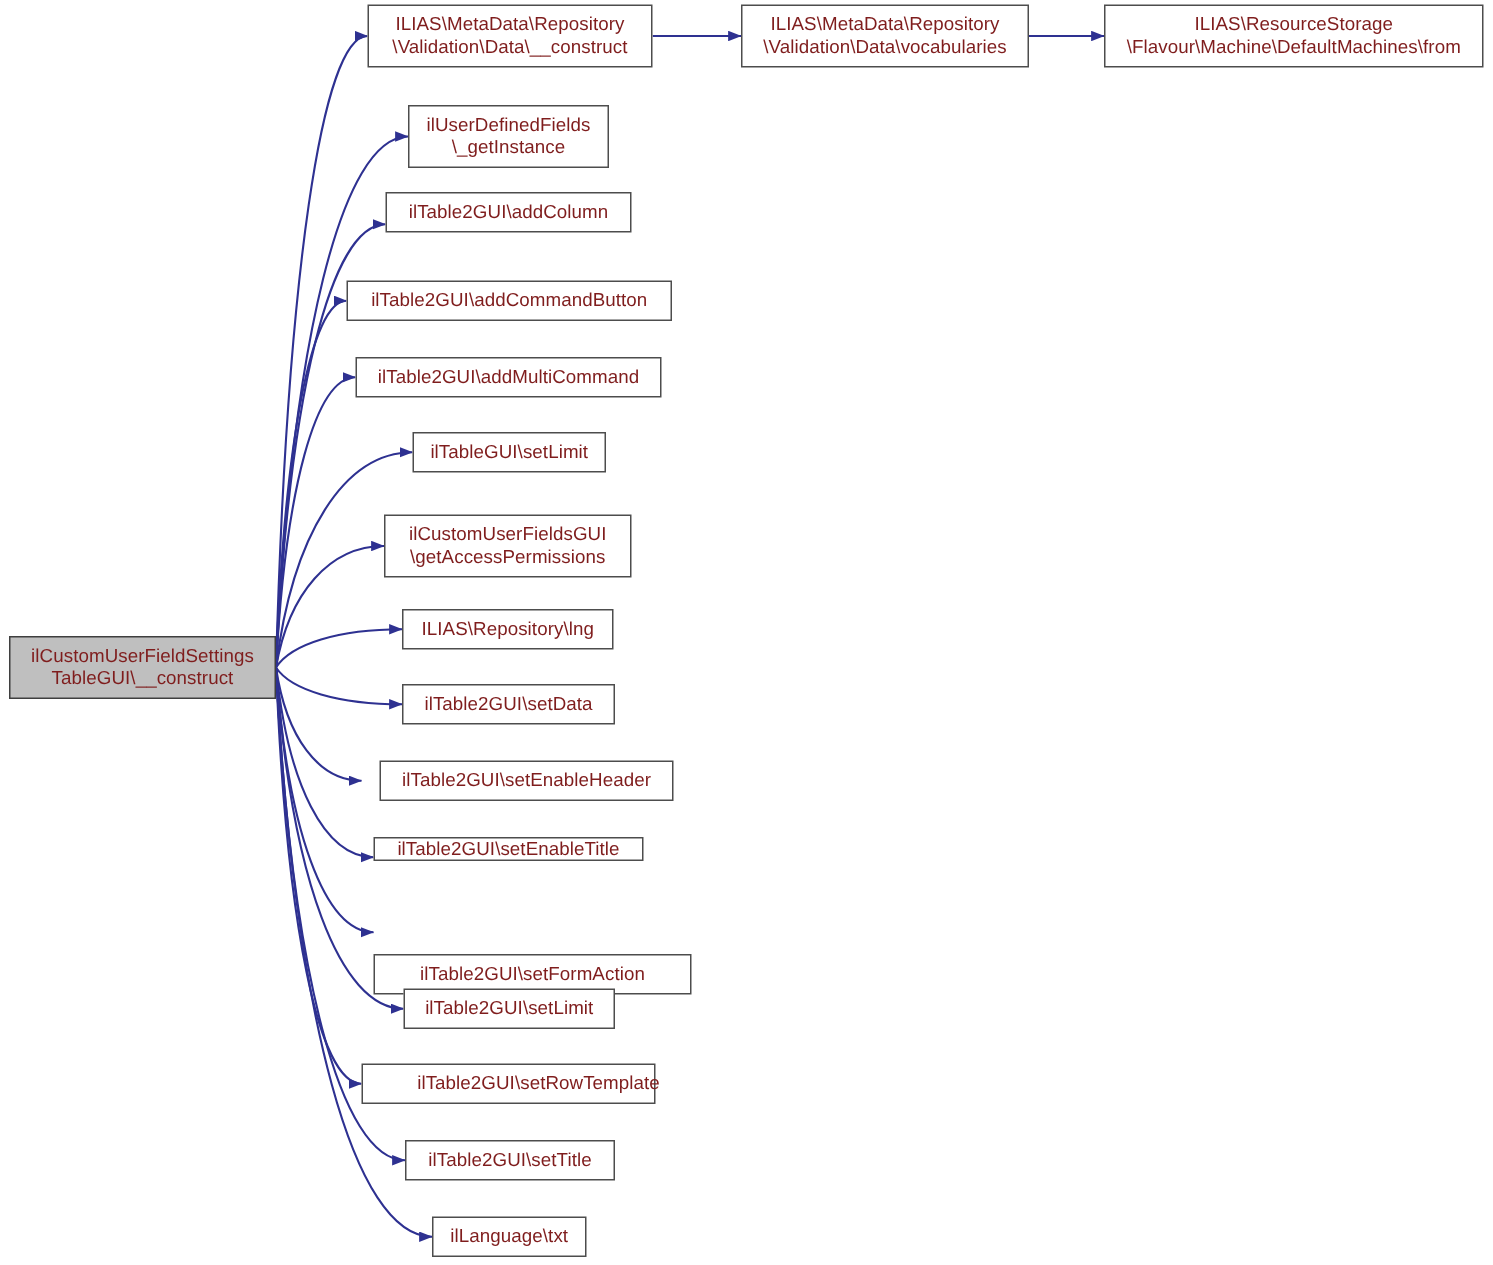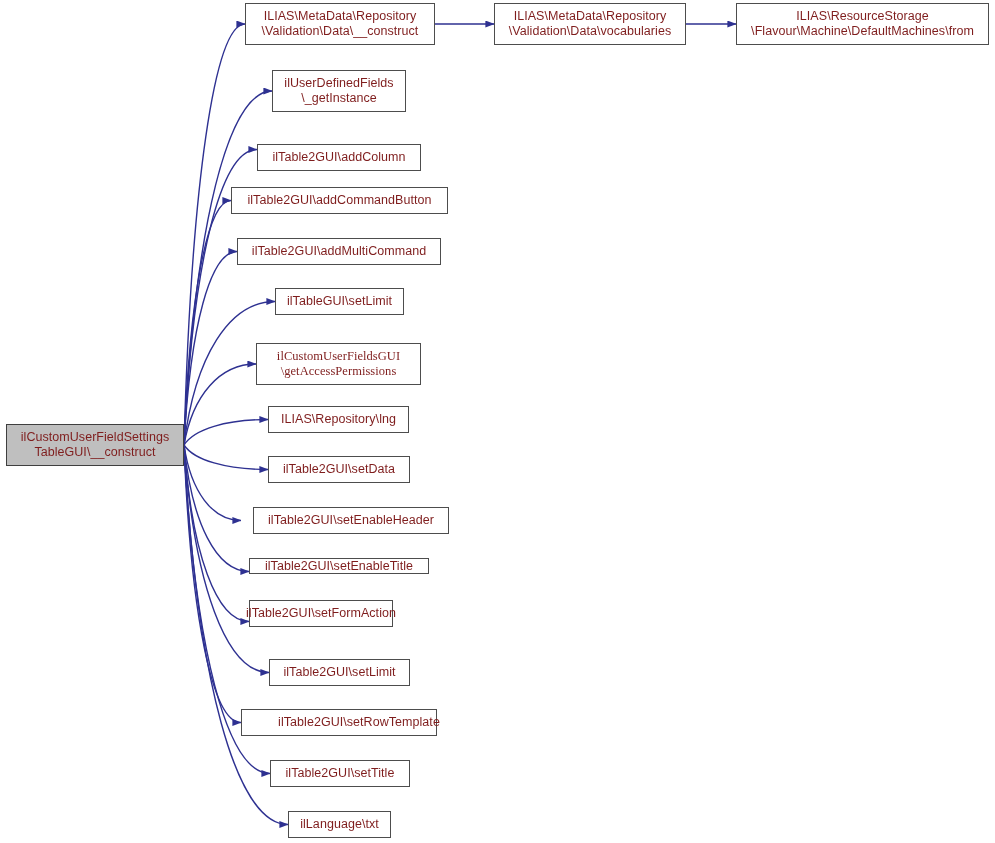--- a/index.html
+++ b/index.html
@@ -83,29 +83,29 @@
       <div class="node root" style="left: 6px; top: 424px; width: 178px; height: 42px;"><span class="node-label">ilCustomUserFieldSettings
 TableGUI\__construct</span></div>
       <div class="node" style="left: 245px; top: 3px; width: 190px; height: 42px;"><span class="node-label">ILIAS\MetaData\Repository
 \Validation\Data\__construct</span></div>
       <div class="node" style="left: 494px; top: 3px; width: 192px; height: 42px;"><span class="node-label">ILIAS\MetaData\Repository
 \Validation\Data\vocabularies</span></div>
       <div class="node" style="left: 736px; top: 3px; width: 253px; height: 42px;"><span class="node-label">ILIAS\ResourceStorage
 \Flavour\Machine\DefaultMachines\from</span></div>
       <div class="node" style="left: 272px; top: 70px; width: 134px; height: 42px;"><span class="node-label">ilUserDefinedFields
 \_getInstance</span></div>
-      <div class="node" style="left: 257px; top: 144px; width: 164px; height: 27px;"><span class="node-label">ilTable2GUI\addColumn</span></div>
+      <div class="node" style="left: 257px; top: 128px; width: 164px; height: 27px;"><span class="node-label">ilTable2GUI\addColumn</span></div>
       <div class="node" style="left: 231px; top: 187px; width: 217px; height: 27px;"><span class="node-label">ilTable2GUI\addCommandButton</span></div>
       <div class="node" style="left: 237px; top: 238px; width: 204px; height: 27px;"><span class="node-label">ilTable2GUI\addMultiCommand</span></div>
       <div class="node" style="left: 275px; top: 288px; width: 129px; height: 27px;"><span class="node-label">ilTableGUI\setLimit</span></div>
-      <div class="node" style="left: 256px; top: 343px; width: 165px; height: 42px; font-family: Liberation Serif, serif;"><span class="node-label">ilCustomUserFieldsGUI
+      <div class="node" style="left: 256px; top: 343px; width: 165px; height: 42px;"><span class="node-label">ilCustomUserFieldsGUI
 \getAccessPermissions</span></div>
       <div class="node" style="left: 268px; top: 406px; width: 141px; height: 27px;"><span class="node-label">ILIAS\Repository\lng</span></div>
       <div class="node" style="left: 268px; top: 456px; width: 142px; height: 27px;"><span class="node-label">ilTable2GUI\setData</span></div>
       <div class="node" style="left: 241px; top: 507px; width: 196px; height: 27px; margin-left: 12px;"><span class="node-label">ilTable2GUI\setEnableHeader</span></div>
       <div class="node" style="left: 249px; top: 558px; width: 180px; height: 16px;"><span class="node-label">ilTable2GUI\setEnableTitle</span></div>
-      <div class="node" style="left: 249px; top: 600px; width: 144px; height: 27px; justify-content: center;"><span class="node-label">ilTable2GUI\setFormAction</span></div>
+      <div class="node" style="left: 249px; top: 636px; width: 212px; height: 27px; justify-content: center;"><span class="node-label">ilTable2GUI\setFormAction</span></div>
       <div class="node" style="left: 269px; top: 659px; width: 141px; height: 27px;"><span class="node-label">ilTable2GUI\setLimit</span></div>
       <div class="node" style="left: 241px; top: 709px; width: 196px; height: 27px; padding-left: 40px;"><span class="node-label">ilTable2GUI\setRowTemplate</span></div>
       <div class="node" style="left: 270px; top: 760px; width: 140px; height: 27px;"><span class="node-label">ilTable2GUI\setTitle</span></div>
       <div class="node" style="left: 288px; top: 811px; width: 103px; height: 27px;"><span class="node-label">ilLanguage\txt</span></div>
     </div>
 </div>
 
 </body></html>

